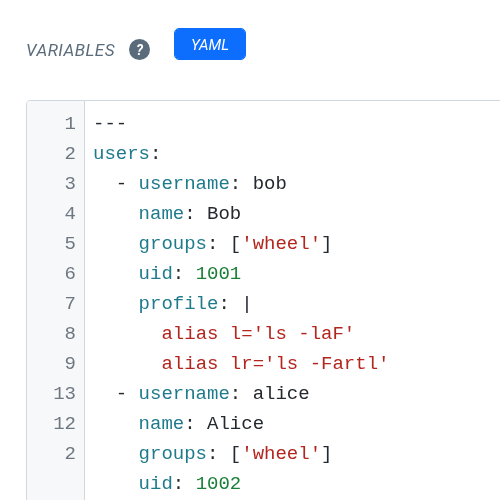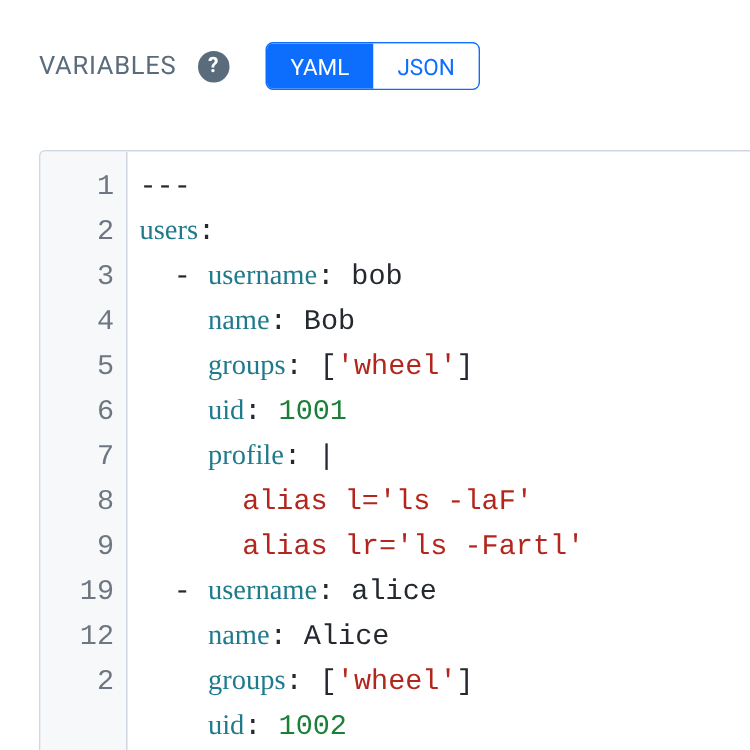--- a/index.html
+++ b/index.html
@@ -7,23 +7,24 @@
     margin: 0;
     padding: 0;
     width: 500px;
     height: 500px;
     font-family: -apple-system, BlinkMacSystemFont, "Segoe UI", Roboto, Helvetica, Arial, sans-serif;
     background: #fff;
     overflow: hidden;
   }
   .header {
     display: flex;
-    align-items: center;
+    align-items: flex-end;
     gap: 14px;
     padding: 28px 0 10px 26px;
+    font-style: italic;
   }
   .header-title {
     color: #5a6b7b;
     font-size: 17px;
     letter-spacing: 0.5px;
     font-weight: 400;
   }
   .help-icon {
     width: 21px;
     height: 21px;
@@ -87,48 +88,47 @@
   .code {
     padding: 8px 0 8px 8px;
     font-family: "SFMono-Regular", Consolas, "Liberation Mono", Menlo, monospace;
     font-size: 19px;
     line-height: 30px;
     white-space: pre;
     color: #24292f;
     cursor: text;
   }
   .code-line { height: 30px; }
-  .tok-key    { color: #1f7a8c; font-family: Liberation Serif, serif; }      
+  .tok-key    { color: #1f7a8c; }      
   .tok-scalar { color: #24292f; }
   .tok-str    { color: #b3261e; }
   .tok-num    { color: #1a7f37; }
   .tok-punc   { color: #24292f; }
   .tok-meta   { color: #24292f; }
 </style>
 </head>
 <body>
 
 <div class="header">
   <span class="header-title">VARIABLES</span>
   <span class="help-icon">?</span>
   <div class="toggle">
     <div class="toggle-btn active">YAML</div>
-    <div class="toggle-btn">JSON</div>
   </div>
 </div>
 
 <div class="editor-wrap">
   <div class="gutter" id="gutter">
       <div>1</div>
       <div>2</div>
       <div>3</div>
       <div>4</div>
       <div>5</div>
       <div>6</div>
       <div>7</div>
       <div>8</div>
       <div>9</div>
-      <div>19</div>
+      <div>13</div>
       <div>12</div>
       <div>2</div>
     </div>
   <div class="code" id="code"><div class="code-line"><span class="tok-meta">---</span></div><div class="code-line"><span class="tok-key">users</span><span class="tok-punc">:</span></div><div class="code-line"><span class="tok-punc">  - </span><span class="tok-key">username</span><span class="tok-punc">: </span><span class="tok-scalar">bob</span></div><div class="code-line"><span class="tok-punc">    </span><span class="tok-key">name</span><span class="tok-punc">: </span><span class="tok-scalar">Bob</span></div><div class="code-line"><span class="tok-punc">    </span><span class="tok-key">groups</span><span class="tok-punc">: [</span><span class="tok-str">'wheel'</span><span class="tok-punc">]</span></div><div class="code-line"><span class="tok-punc">    </span><span class="tok-key">uid</span><span class="tok-punc">: </span><span class="tok-num">1001</span></div><div class="code-line"><span class="tok-punc">    </span><span class="tok-key">profile</span><span class="tok-punc">: </span><span class="tok-scalar">|</span></div><div class="code-line"><span class="tok-punc">      </span><span class="tok-str">alias l='ls -laF'</span></div><div class="code-line"><span class="tok-punc">      </span><span class="tok-str">alias lr='ls -Fartl'</span></div><div class="code-line"><span class="tok-punc">  - </span><span class="tok-key">username</span><span class="tok-punc">: </span><span class="tok-scalar">alice</span></div><div class="code-line"><span class="tok-punc">    </span><span class="tok-key">name</span><span class="tok-punc">: </span><span class="tok-scalar">Alice</span></div><div class="code-line"><span class="tok-punc">    </span><span class="tok-key">groups</span><span class="tok-punc">: [</span><span class="tok-str">'wheel'</span><span class="tok-punc">]</span></div><div class="code-line"><span class="tok-punc">    </span><span class="tok-key">uid</span><span class="tok-punc">: </span><span class="tok-num">1002</span></div></div>
 </div>
 
 </body></html>

